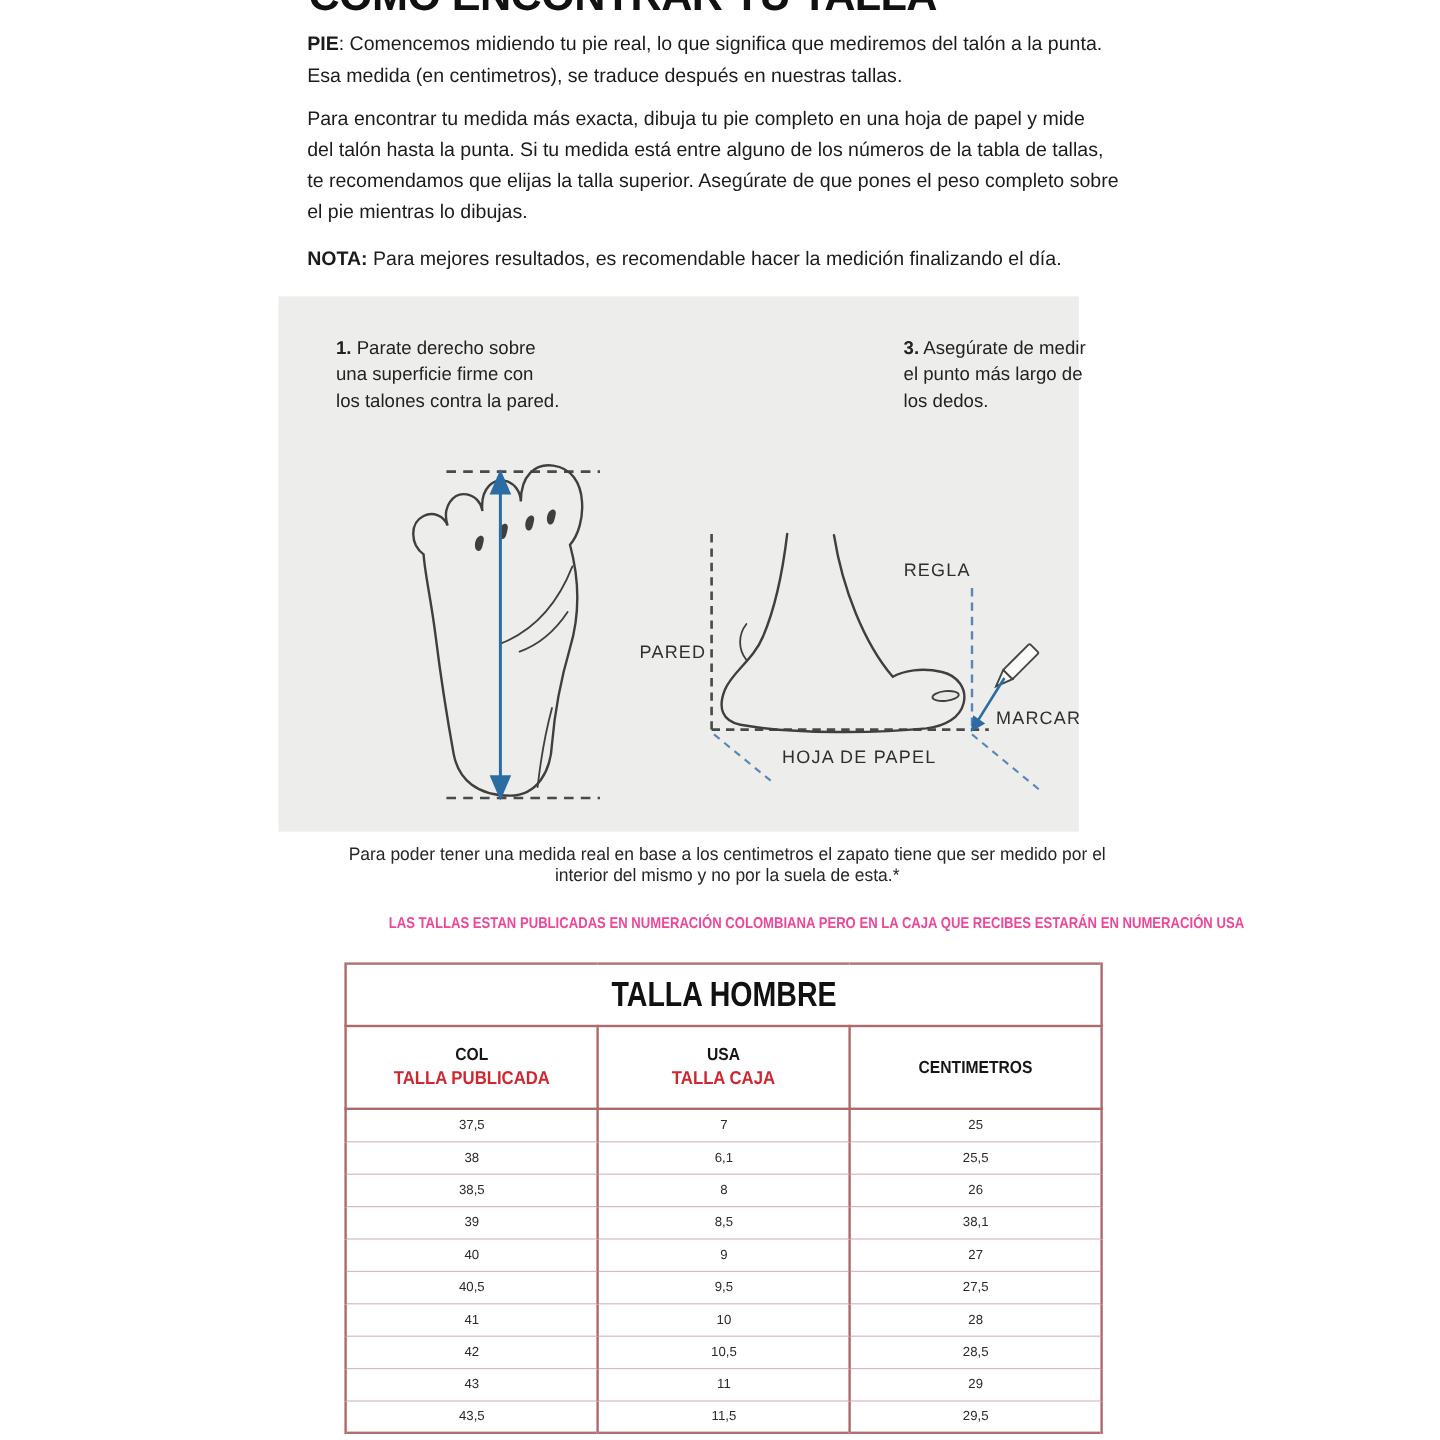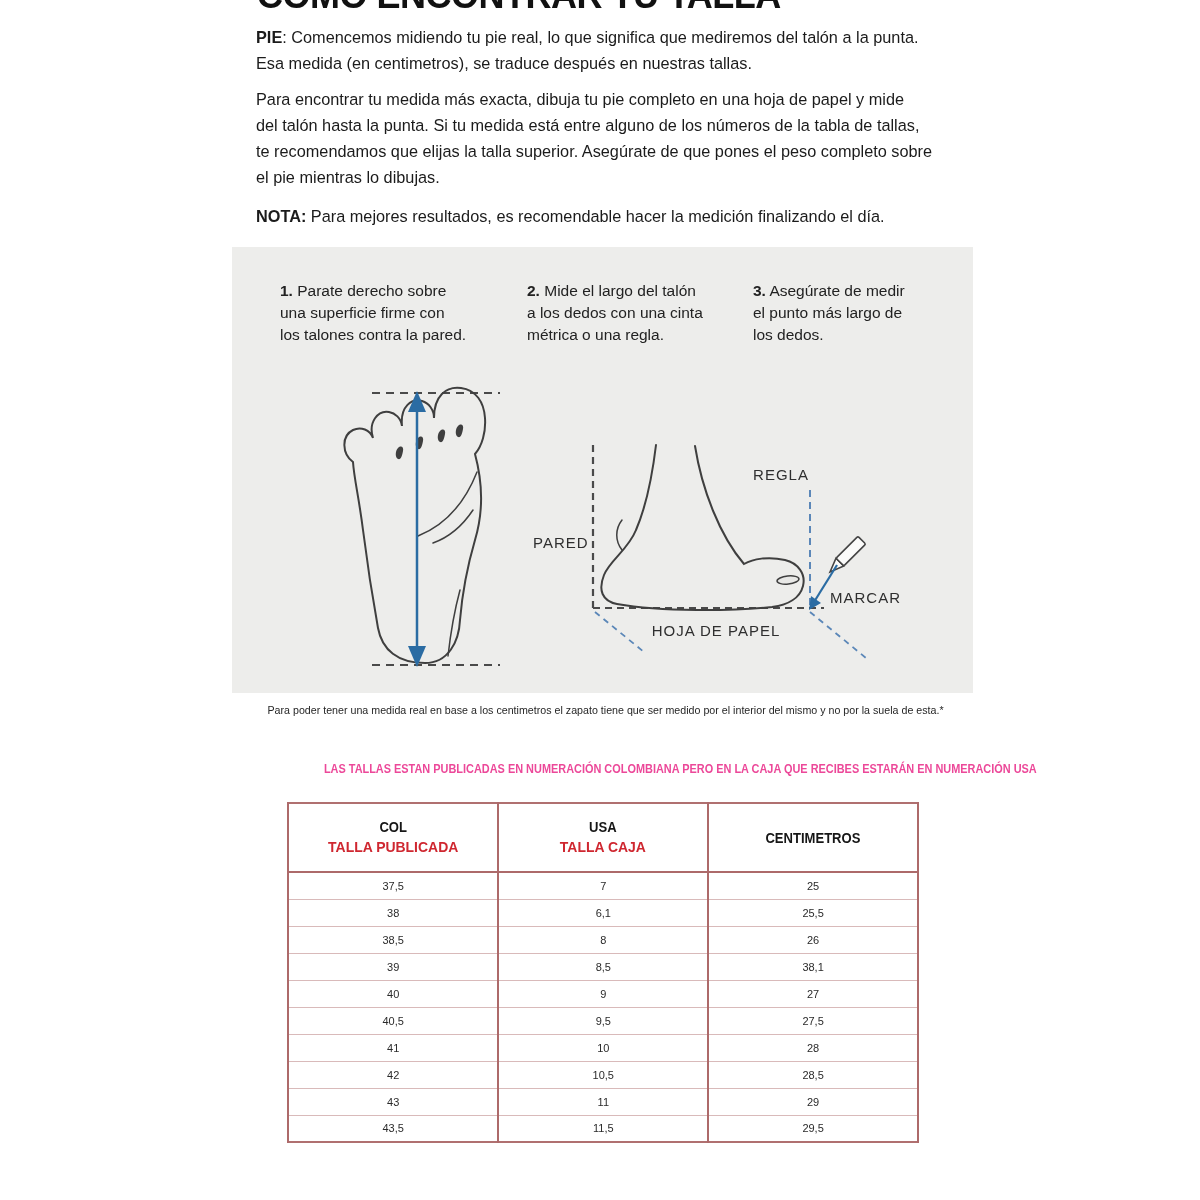--- a/index.html
+++ b/index.html
@@ -13,35 +13,35 @@
                letter-spacing:-0.5px; color:#111; white-space:nowrap; }
   .para { position:absolute; left:256px; width:714px; font-size:16.3px; line-height:26px;
           color:#1b1b1b; }
   .pre { white-space:pre-line; }
   .p1 { top:24px; }
   .p2 { top:86px; }
   .p-note { top:203px; }
   .b { font-weight:700; }
 
   
-  .panel { position:absolute; left:232px; top:247px; width:741px; height:446px; background:#ededeb; }
+  .panel { position:absolute; left:232px; top:247px; width:667px; height:446px; background:#ededeb; }
   .step { position:absolute; top:33px; font-size:15.5px; line-height:22px; color:#222; }
   .step1 { left:48px;  width:200px; }
   .step2 { left:295px; width:195px; }
   .step3 { left:521px; width:175px; }
   .stepnum { font-weight:700; }
   .steptext { white-space:pre-line; }
   .diagram-svg { position:absolute; left:0; top:113px; }
 
   svg text.dlabel { font-family:"Liberation Sans", sans-serif; font-size:15px; font-weight:500;
                     fill:#2f2f2f; letter-spacing:1px; }
 
   
   .fineprint { position:absolute; left:256px; top:704px; width:700px; text-align:center;
-               font-size:11px; color:#262626; }
+               font-size:15px; color:#262626; }
   .fineprint span { display:inline-block; transform:scaleX(0.97); transform-origin:center; }
   .notice { position:absolute; left:256px; top:761px; width:700px; text-align:center;
             font-size:13px; font-weight:700; color:#ec4899; }
   .notice span { display:inline-block; transform:scaleX(0.84); transform-origin:center; white-space:nowrap; }
 
   
   table.size-table { position:absolute; left:287px; top:802px; width:632px;
                      border-collapse:collapse; table-layout:fixed;
                      border:2px solid #b07070; }
   table.size-table th, table.size-table td { border-left:2px solid #ad6a6a; border-right:2px solid #ad6a6a; }
@@ -74,24 +74,20 @@
 
   <p class="para p-note"><span class="b">NOTA:</span><span> Para mejores resultados, es recomendable hacer la medición finalizando el día.</span></p>
 
   <div class="panel">
 
     <div class="step step1"><span class="stepnum">1.</span>
       <span class="steptext">Parate derecho sobre
 una superficie firme con
 los talones contra la pared.</span></div>
 
-    <div class="step step2"><span class="stepnum">2.</span>
-      <span class="steptext">Mide el largo del talón
-a los dedos con una cinta
-métrica o una regla.</span></div>
 
     <div class="step step3"><span class="stepnum">3.</span>
       <span class="steptext">Asegúrate de medir
 el punto más largo de
 los dedos.</span></div>
 
     <svg class="diagram-svg" width="741" height="333" viewBox="0 0 741 333">
 
       <g>
         <line x1="140" y1="33" x2="268" y2="33" stroke="#4a4a4a" stroke-width="2.2" stroke-dasharray="8 6"></line>
@@ -171,20 +167,23 @@
 
   <p class="notice"><span>LAS TALLAS ESTAN PUBLICADAS EN NUMERACIÓN COLOMBIANA PERO EN LA CAJA QUE RECIBES ESTARÁN EN NUMERACIÓN USA</span></p>
 
   <table class="size-table">
     <colgroup>
         <col style="width:33.4%">
         <col style="width:33.3%">
         <col style="width:33.3%">
       </colgroup>
     <thead>
+      <tr>
+        <th class="t-title" colspan="3"><span>TALLA HOMBRE</span></th>
+      </tr>
       <tr class="colhead">
         <th>
           <div class="ch1">COL</div>
           <div class="ch2">TALLA PUBLICADA</div>
         </th>
         <th>
           <div class="ch1">USA</div>
           <div class="ch2">TALLA CAJA</div>
         </th>
         <th>

